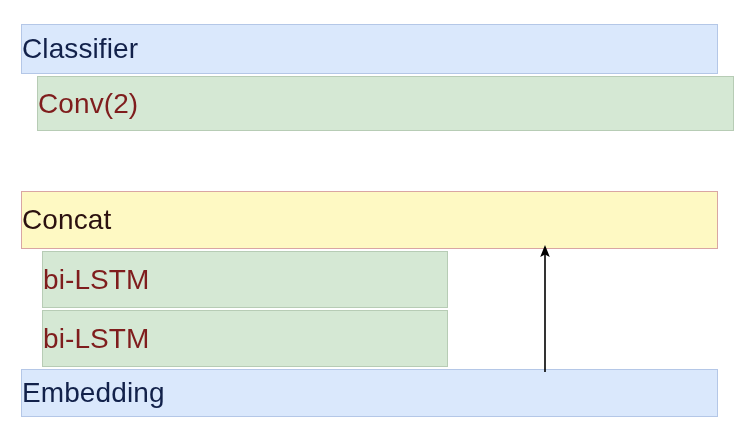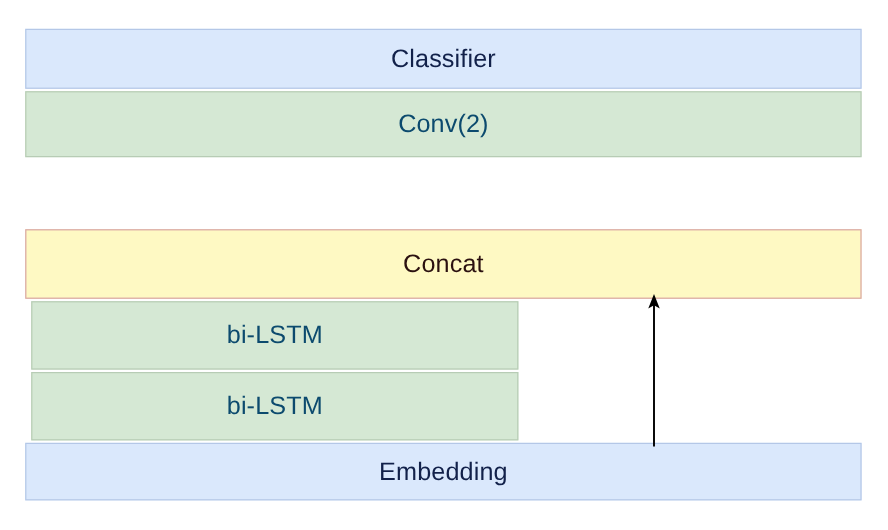--- a/index.html
+++ b/index.html
@@ -15,38 +15,39 @@
     width: 740px;
     height: 442px;
     background: #ffffff;
     overflow: hidden;
   }
   .node {
     position: absolute;
     box-sizing: border-box;
     display: flex;
     align-items: center;
-    justify-content: center;
+    justify-content: flex-start;
     border-width: 1px;
     border-style: solid;
-    font-size: 21px;
+    font-size: 28px;
     line-height: 1;
     letter-spacing: 0.1px;
     white-space: nowrap;
     -webkit-font-smoothing: antialiased;
   }
   .node-blue {
     background: #dae8fc;
     border-color: #b4c7e7;
     color: #12214a;
   }
   .node-green {
     background: #d5e8d4;
     border-color: #b7ccb5;
-    color: #0c4a6e;
+    color: #7f1d1d;
+    margin-left: 16px;
   }
   .node-red {
     background: #fef9c3;
     border-color: #d9a6a3;
     color: #2b1110;
   }
   
   #n-classifier   { left: 21px;  top: 24px;  width: 697px; height: 50px; }
   #n-conv         { left: 21px;  top: 76px;  width: 697px; height: 55px; }
   #n-kmax         { left: 21px;  top: 132px; width: 697px; height: 57px; }

